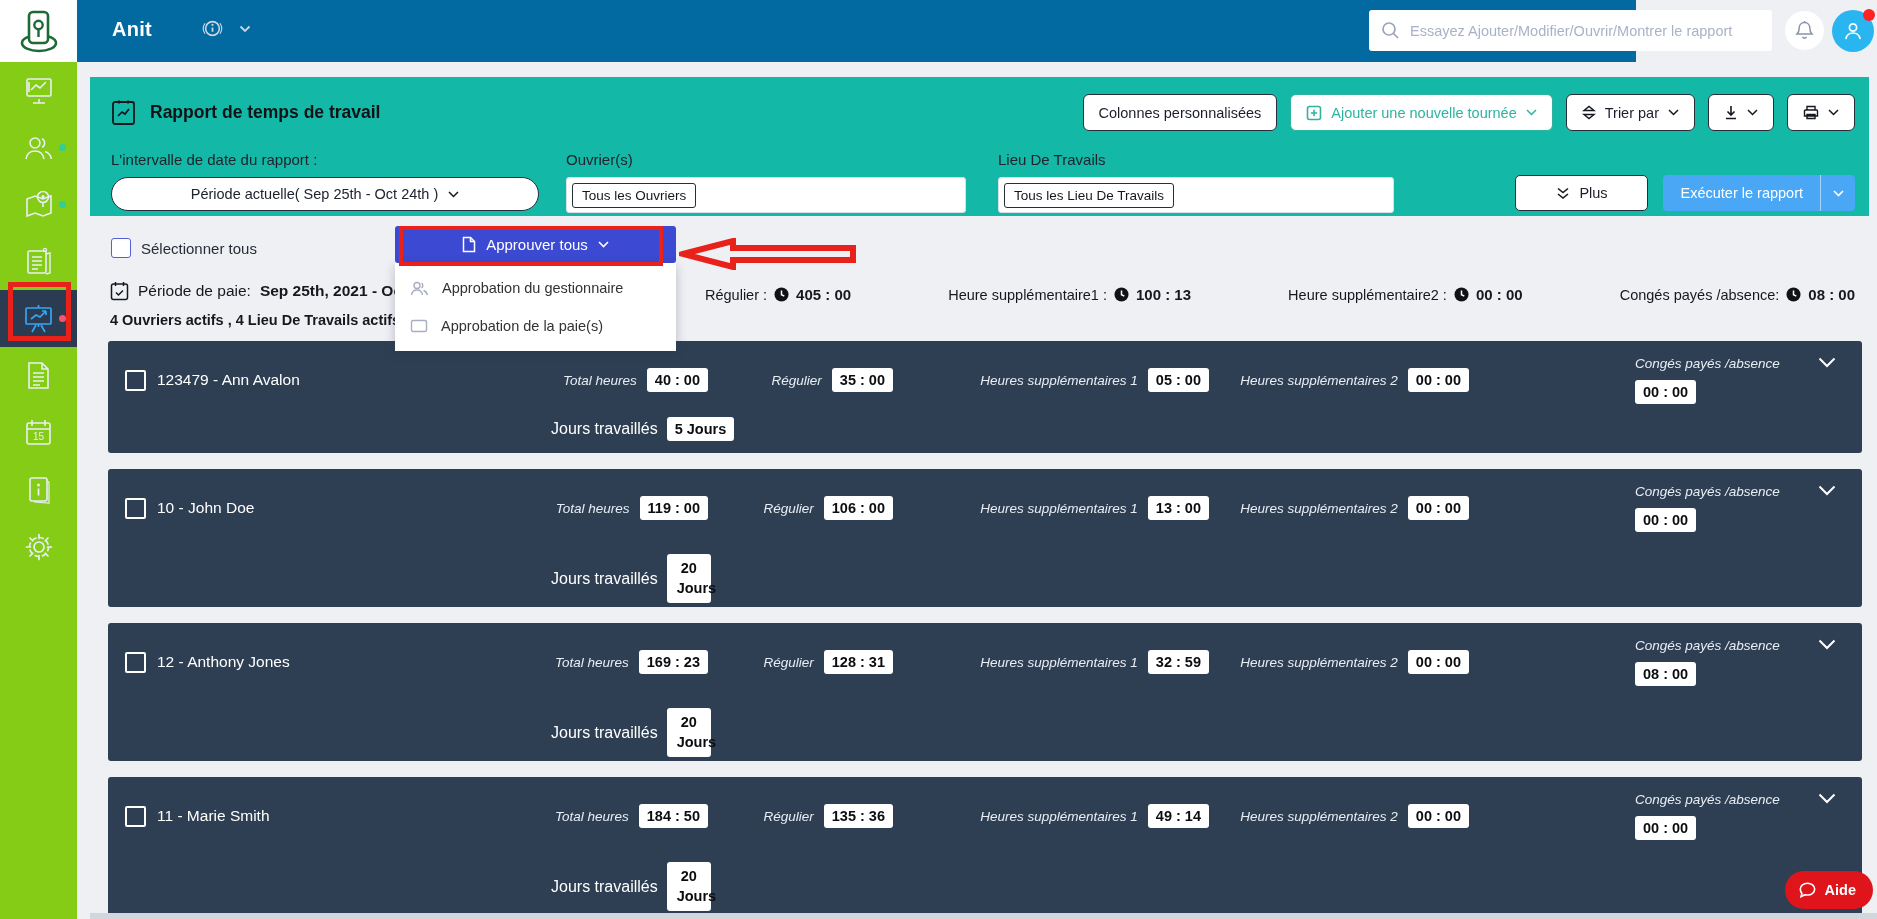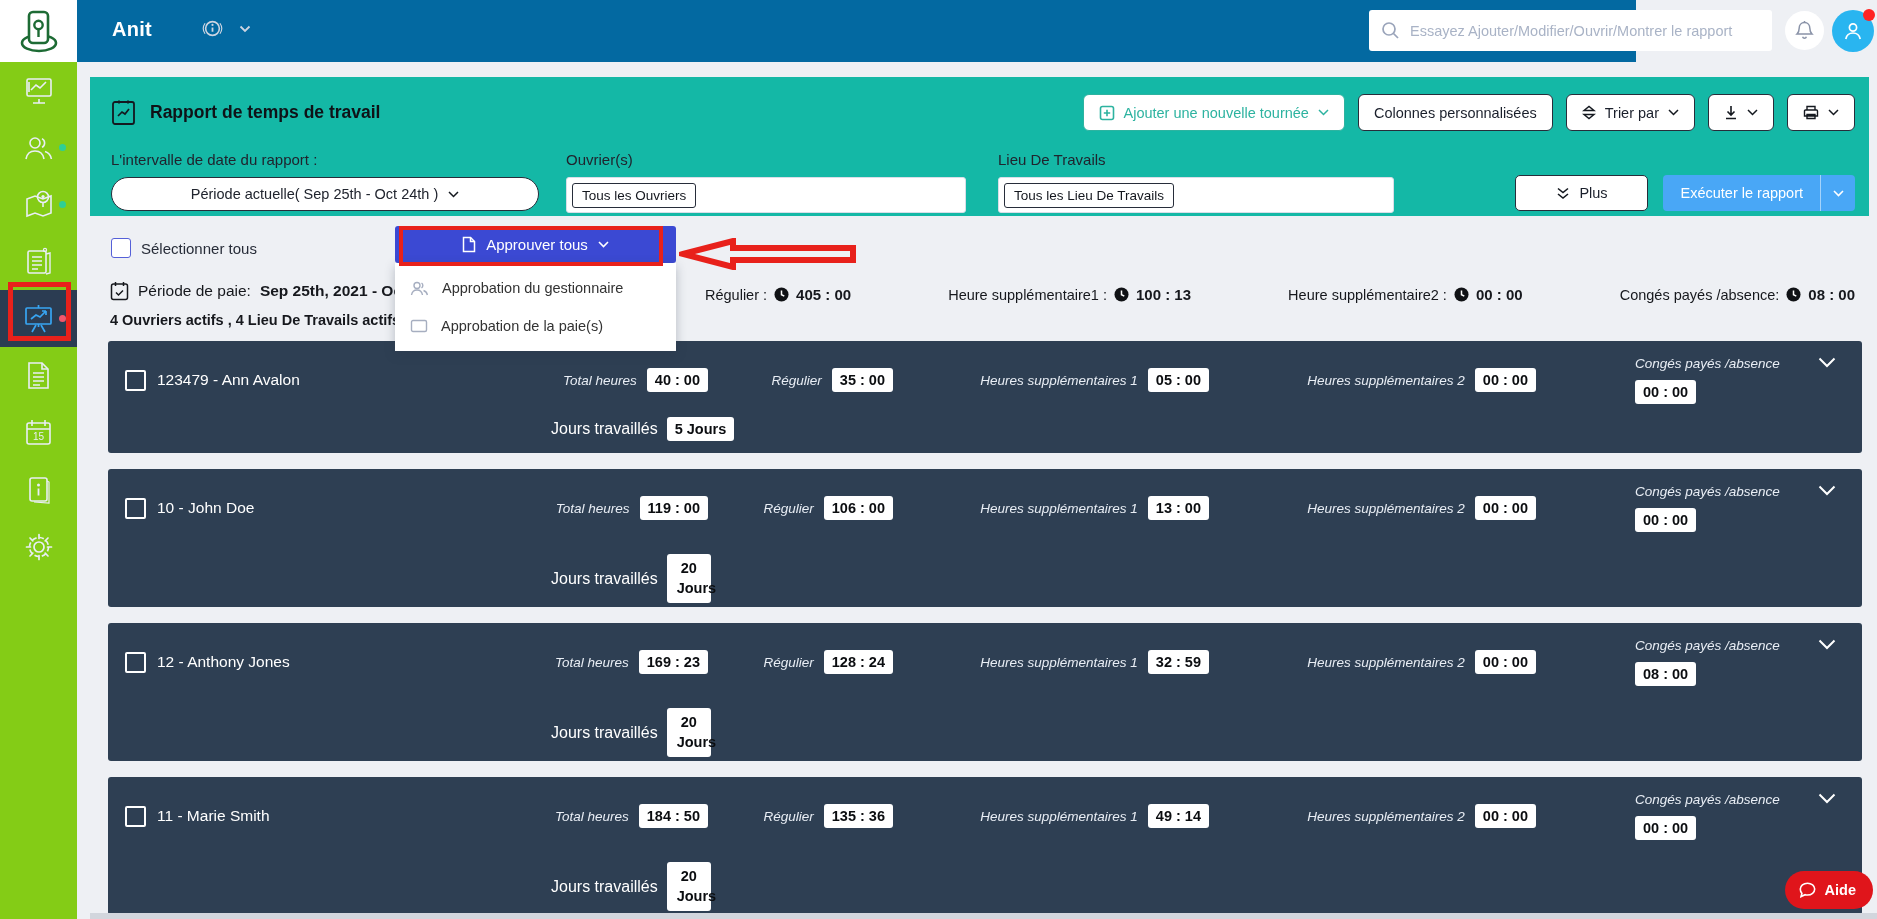--- a/index.html
+++ b/index.html
@@ -88,21 +88,21 @@
   
   .cards { position:absolute; left:31px; top:279px; right:15px; }
   .card { background:#2e3f53; border-radius:3px; margin-bottom:16px; position:relative; color:#fff; height:112px; }
   .card.tall { height:138px; }
   .card-top { display:flex; align-items:center; padding:15px 0 0 17px; }
   .cname { display:flex; align-items:center; gap:11px; width:375px; }
   .cb-dark { width:21px; height:21px; border:2px solid #fff; border-radius:2px; background:transparent; flex:none; cursor:pointer; }
   .worker-name { font-size:15.5px; color:#fff; }
   .fld { display:flex; align-items:center; gap:10px; justify-content:flex-end; white-space:nowrap; }
   .fld .flab { font-size:13.5px; color:#e9eef5;font-style:italic; }
-  .fld-total { width:208px; } .fld-reg { width:185px; } .fld-hs1 { width:316px; } .fld-hs2 { width:327px; }
+  .fld-total { width:208px; } .fld-reg { width:185px; } .fld-hs1 { width:316px; } .fld-hs2 { width:260px; }
   .fld-conges { margin-left:auto; margin-right:95px; width:132px; display:flex; flex-direction:column;
     align-items:flex-start; gap:9px; justify-content:flex-start; }
   .chip { background:#fff; color:#0b0d10; font-weight:bold; font-size:14.5px; padding:4px 8px;
     border-radius:3px; white-space:nowrap; }
   .chev-btn { position:absolute; right:26px; top:16px; cursor:pointer; }
   .card-bottom { display:flex; align-items:center; gap:9px; padding-left:443px; margin-top:13px; }
   .card.tall .card-bottom { margin-top:22px; }
   .days-chip.two-line { white-space:normal; width:44px; text-align:center; padding:5px 10px; line-height:1.35; }
 
   
@@ -236,32 +236,32 @@
 
   <div class="panel">
     <div class="title-row">
       <svg width="25" height="27" viewBox="0 0 25 27">
         <rect x="2" y="3" width="21" height="22" rx="2" fill="none" stroke="#14181f" stroke-width="1.8"></rect>
         <path d="M8 3h9M8 1.5v3M17 1.5v3" stroke="#14181f" stroke-width="1.8"></path>
         <path d="M7 17l4-4 3 2 4-5" fill="none" stroke="#14181f" stroke-width="1.7"></path>
       </svg>
       <div class="page-title">Rapport de temps de travail</div>
       <div class="title-actions">
+        <div class="btn">
+          <span>Colonnes personnalisées</span>
+        </div>
         <div class="btn teal">
           <svg width="16" height="16" viewBox="0 0 16 16">
             <rect x="1.5" y="1.5" width="13" height="13" rx="2" fill="none" stroke="#2db3a0" stroke-width="1.6"></rect>
             <path d="M8 4.8v6.4M4.8 8h6.4" stroke="#2db3a0" stroke-width="1.6"></path>
           </svg>
           <span>Ajouter une nouvelle tournée</span>
           <svg width="11" height="7" viewBox="0 0 11 7">
             <path d="M1 1l4.5 4.5L10 1" fill="none" stroke="#2db3a0" stroke-width="1.5"></path>
           </svg>
-        </div>
-        <div class="btn">
-          <span>Colonnes personnalisées</span>
         </div>
         <div class="btn">
           <svg width="14" height="15" viewBox="0 0 14 15">
             <path d="M2 5.5h10L7 1.5zM2 9.5h10L7 13.5z" fill="none" stroke="#14181f" stroke-width="1.4"></path>
           </svg>
           <span>Trier par</span>
           <svg width="11" height="7" viewBox="0 0 11 7">
             <path d="M1 1l4.5 4.5L10 1" fill="none" stroke="#14181f" stroke-width="1.5"></path>
           </svg>
         </div>
@@ -497,21 +497,21 @@
         <div class="cname">
           <div class="cb-dark"></div>
           <span class="worker-name">12 - Anthony Jones</span>
         </div>
         <div class="fld fld-total">
             <span class="flab">Total heures</span>
             <span class="chip">169 : 23</span>
           </div>
         <div class="fld fld-reg">
             <span class="flab">Régulier</span>
-            <span class="chip">128 : 24</span>
+            <span class="chip">128 : 31</span>
           </div>
         <div class="fld fld-hs1">
             <span class="flab">Heures supplémentaires 1</span>
             <span class="chip">32 : 59</span>
           </div>
         <div class="fld fld-hs2">
             <span class="flab">Heures supplémentaires 2</span>
             <span class="chip">00 : 00</span>
           </div>
         <div class="fld fld-conges">

